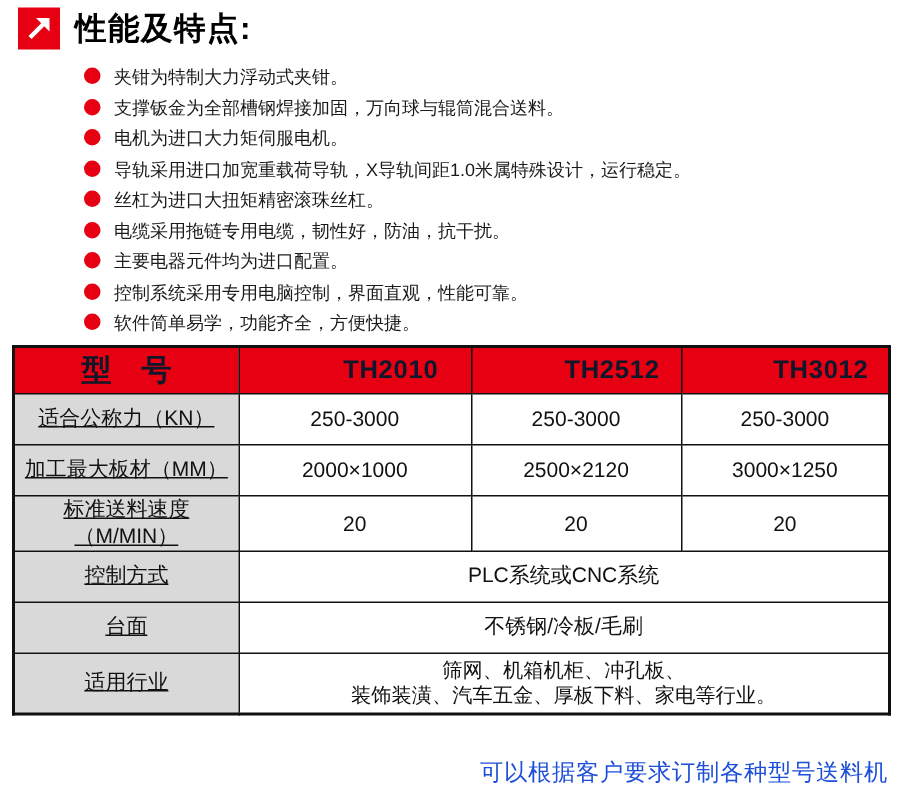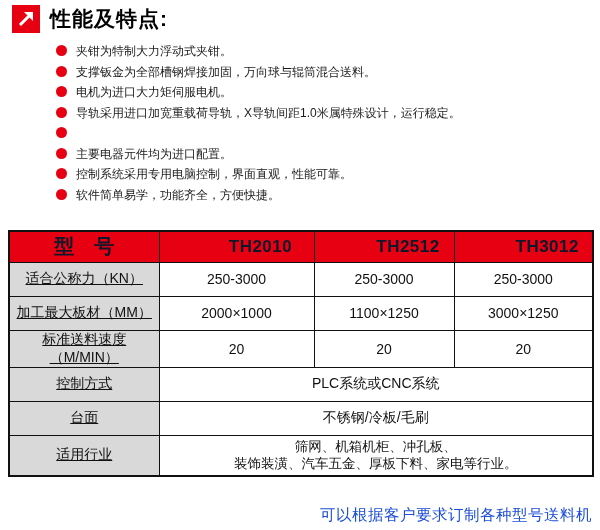--- a/index.html
+++ b/index.html
@@ -60,20 +60,25 @@
     <div class="feature">
       <span class="dot"></span>
       <span class="txt">电机为进口大力矩伺服电机。</span>
     </div>
     <div class="feature">
       <span class="dot"></span>
       <span class="txt">导轨采用进口加宽重载荷导轨，X导轨间距1.0米属特殊设计，运行稳定。</span>
     </div>
     <div class="feature">
       <span class="dot"></span>
+      <span class="txt">丝杠为进口大扭矩精密滚珠丝杠。</span>
+    </div>
+    <div class="feature">
+      <span class="dot"></span>
+      <span class="txt">电缆采用拖链专用电缆，韧性好，防油，抗干扰。</span>
     </div>
     <div class="feature">
       <span class="dot"></span>
       <span class="txt">主要电器元件均为进口配置。</span>
     </div>
     <div class="feature">
       <span class="dot"></span>
       <span class="txt">控制系统采用专用电脑控制，界面直观，性能可靠。</span>
     </div>
     <div class="feature">
@@ -100,21 +105,21 @@
     <tbody>
       <tr>
         <td class="row-label">适合公称力（KN）</td>
         <td class="row-value">250-3000</td>
         <td class="row-value">250-3000</td>
         <td class="row-value">250-3000</td>
       </tr>
       <tr>
         <td class="row-label">加工最大板材（MM）</td>
         <td class="row-value">2000×1000</td>
-        <td class="row-value">1100×1250</td>
+        <td class="row-value">2500×2120</td>
         <td class="row-value">3000×1250</td>
       </tr>
       <tr>
         <td class="row-label">标准送料速度（M/MIN）</td>
         <td class="row-value">20</td>
         <td class="row-value">20</td>
         <td class="row-value">20</td>
       </tr>
       <tr>
         <td class="row-label">控制方式</td>

